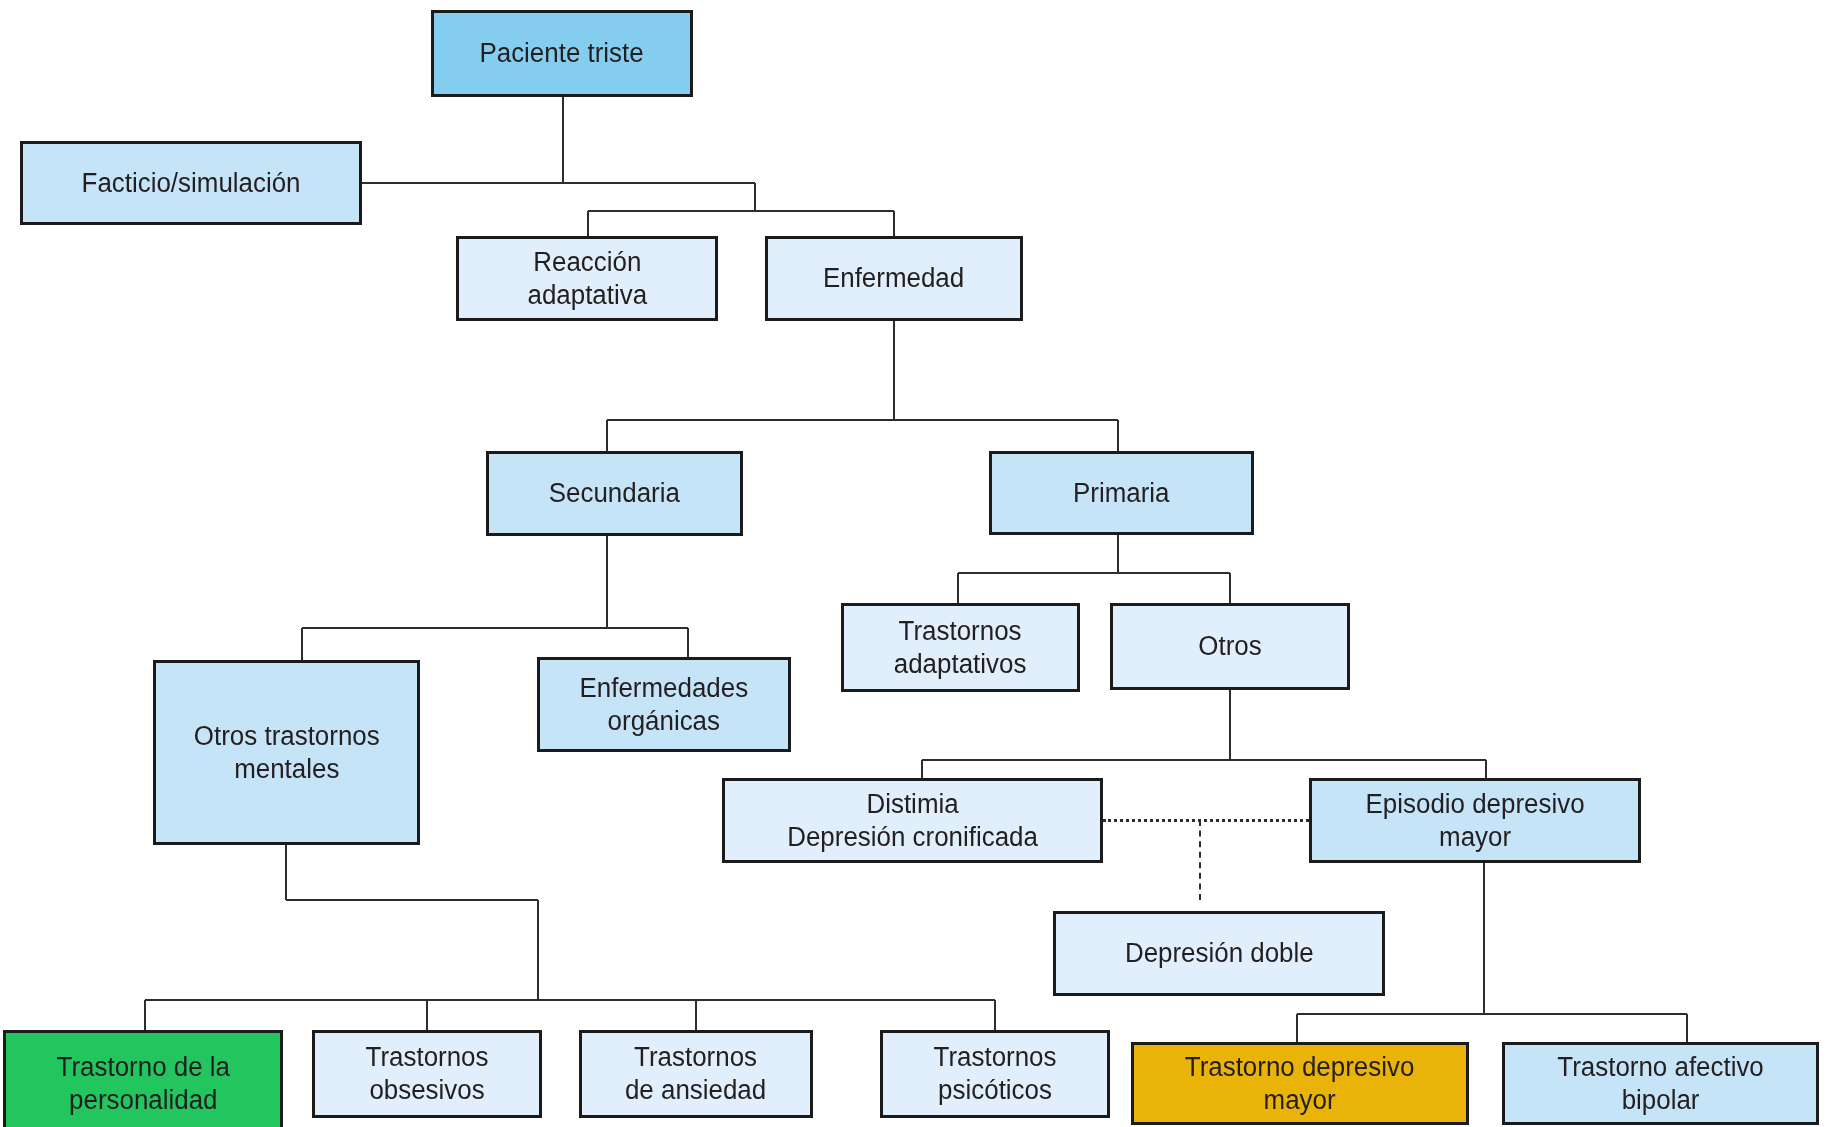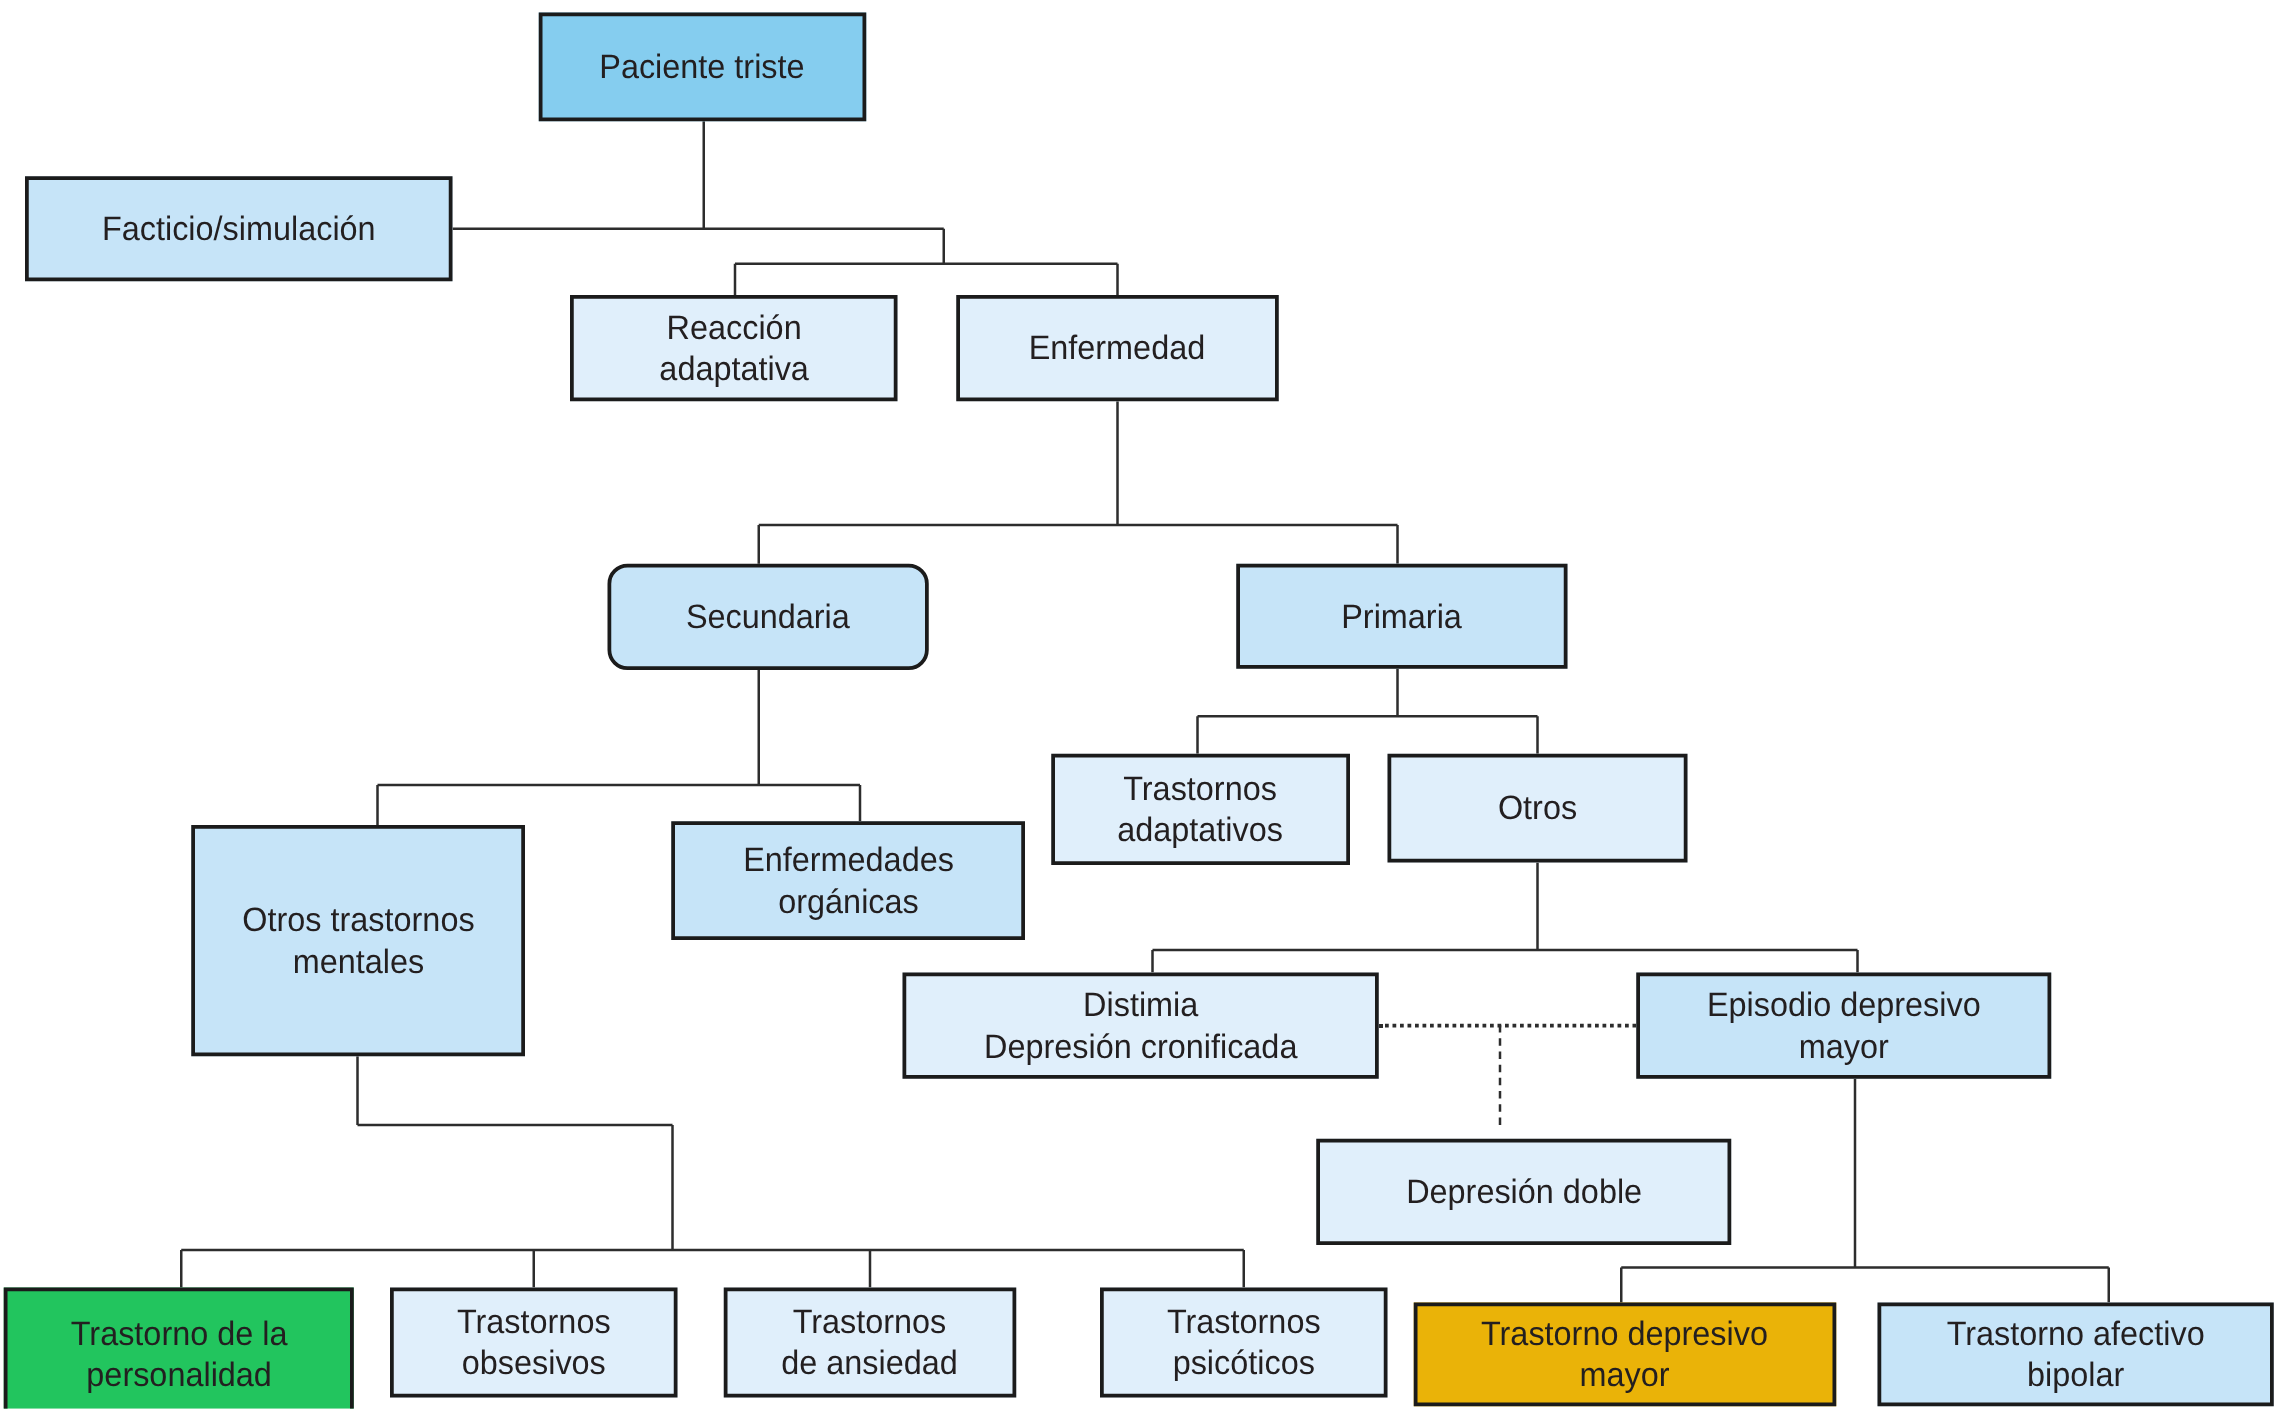--- a/index.html
+++ b/index.html
@@ -83,38 +83,38 @@
     <div class="node" style="left: 20px; top: 141px; width: 342px; height: 84px; background: rgb(198, 228, 248); border-color: rgb(27, 27, 27);">
       <span class="label" style="color: rgb(35, 31, 32);">Facticio/simulación</span>
     </div>
     <div class="node" style="left: 456px; top: 236px; width: 262px; height: 85px; background: rgb(224, 239, 251); border-color: rgb(27, 27, 27);">
       <span class="label" style="color: rgb(35, 31, 32);">Reacción
 adaptativa</span>
     </div>
     <div class="node" style="left: 765px; top: 236px; width: 258px; height: 85px; background: rgb(224, 239, 251); border-color: rgb(27, 27, 27);">
       <span class="label" style="color: rgb(35, 31, 32);">Enfermedad</span>
     </div>
-    <div class="node" style="left: 486px; top: 451px; width: 257px; height: 85px; background: rgb(198, 228, 248); border-color: rgb(27, 27, 27); border-radius: 16px;">
+    <div class="node" style="left: 486px; top: 451px; width: 257px; height: 85px; background: rgb(198, 228, 248); border-color: rgb(27, 27, 27);">
       <span class="label" style="color: rgb(35, 31, 32);">Secundaria</span>
     </div>
     <div class="node" style="left: 989px; top: 451px; width: 265px; height: 84px; background: rgb(198, 228, 248); border-color: rgb(27, 27, 27);">
       <span class="label" style="color: rgb(35, 31, 32);">Primaria</span>
     </div>
     <div class="node" style="left: 841px; top: 603px; width: 239px; height: 89px; background: rgb(224, 239, 251); border-color: rgb(27, 27, 27);">
       <span class="label" style="color: rgb(35, 31, 32);">Trastornos
 adaptativos</span>
     </div>
     <div class="node" style="left: 1110px; top: 603px; width: 240px; height: 87px; background: rgb(224, 239, 251); border-color: rgb(27, 27, 27);">
       <span class="label" style="color: rgb(35, 31, 32);">Otros</span>
     </div>
     <div class="node" style="left: 153px; top: 660px; width: 267px; height: 185px; background: rgb(198, 228, 248); border-color: rgb(27, 27, 27);">
       <span class="label" style="color: rgb(35, 31, 32);">Otros trastornos
 mentales</span>
     </div>
-    <div class="node" style="left: 537px; top: 657px; width: 283px; height: 95px; background: rgb(198, 228, 248); border-color: rgb(27, 27, 27);">
+    <div class="node" style="left: 537px; top: 657px; width: 254px; height: 95px; background: rgb(198, 228, 248); border-color: rgb(27, 27, 27);">
       <span class="label" style="color: rgb(35, 31, 32);">Enfermedades
 orgánicas</span>
     </div>
     <div class="node" style="left: 722px; top: 778px; width: 381px; height: 85px; background: rgb(224, 239, 251); border-color: rgb(27, 27, 27);">
       <span class="label" style="color: rgb(35, 31, 32);">Distimia
 Depresión cronificada</span>
     </div>
     <div class="node" style="left: 1309px; top: 778px; width: 332px; height: 85px; background: rgb(198, 228, 248); border-color: rgb(27, 27, 27);">
       <span class="label" style="color: rgb(35, 31, 32);">Episodio depresivo
 mayor</span>

